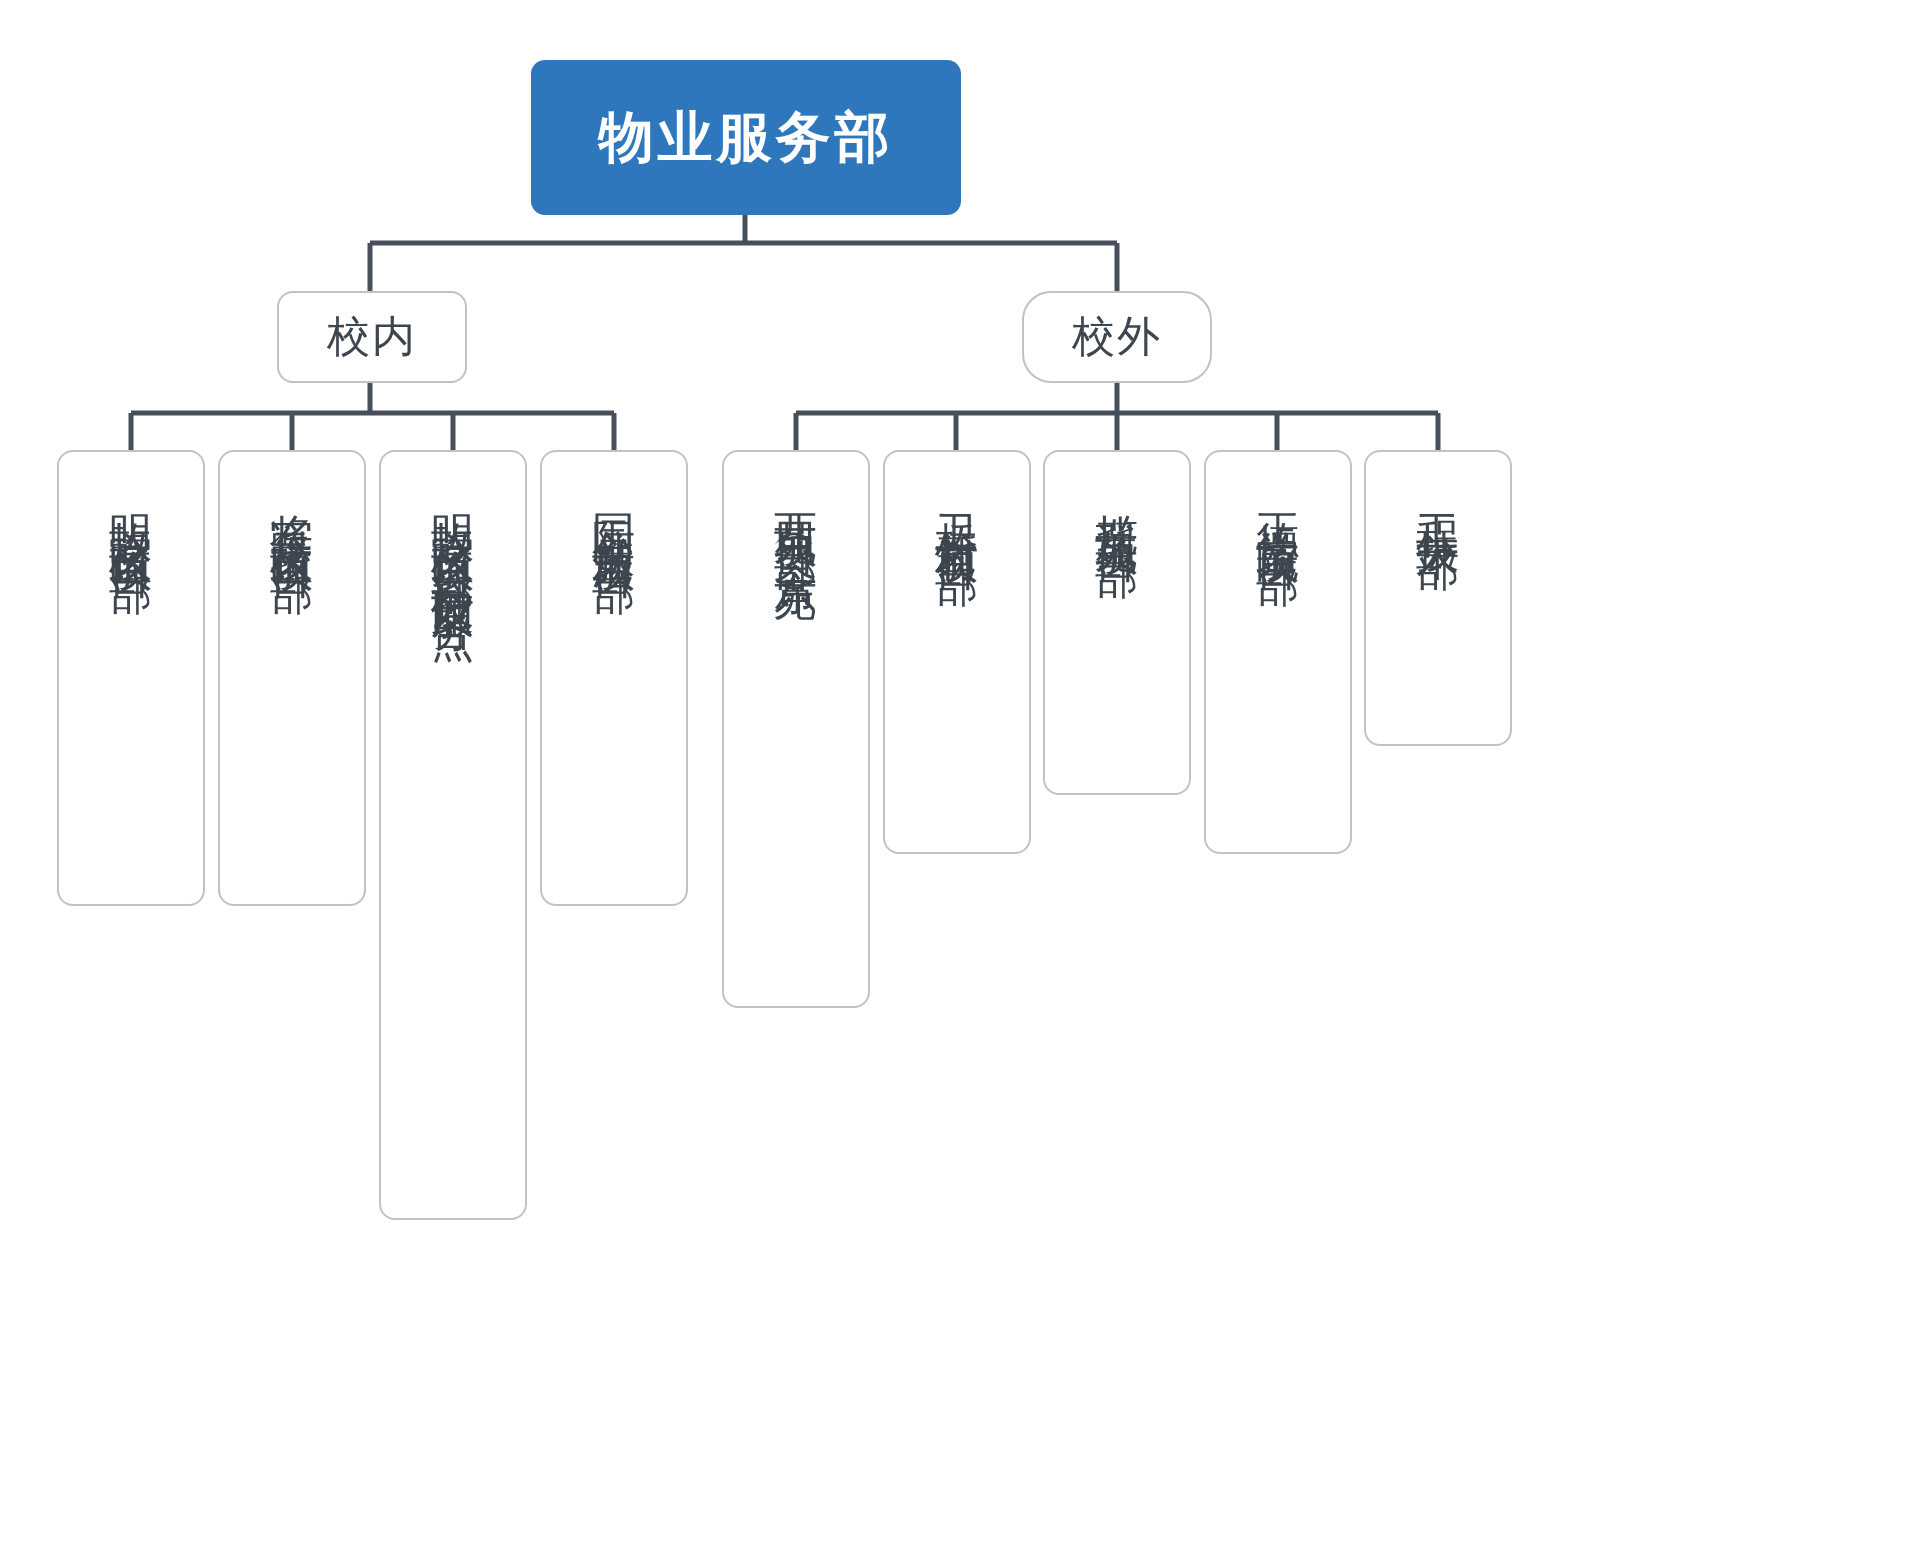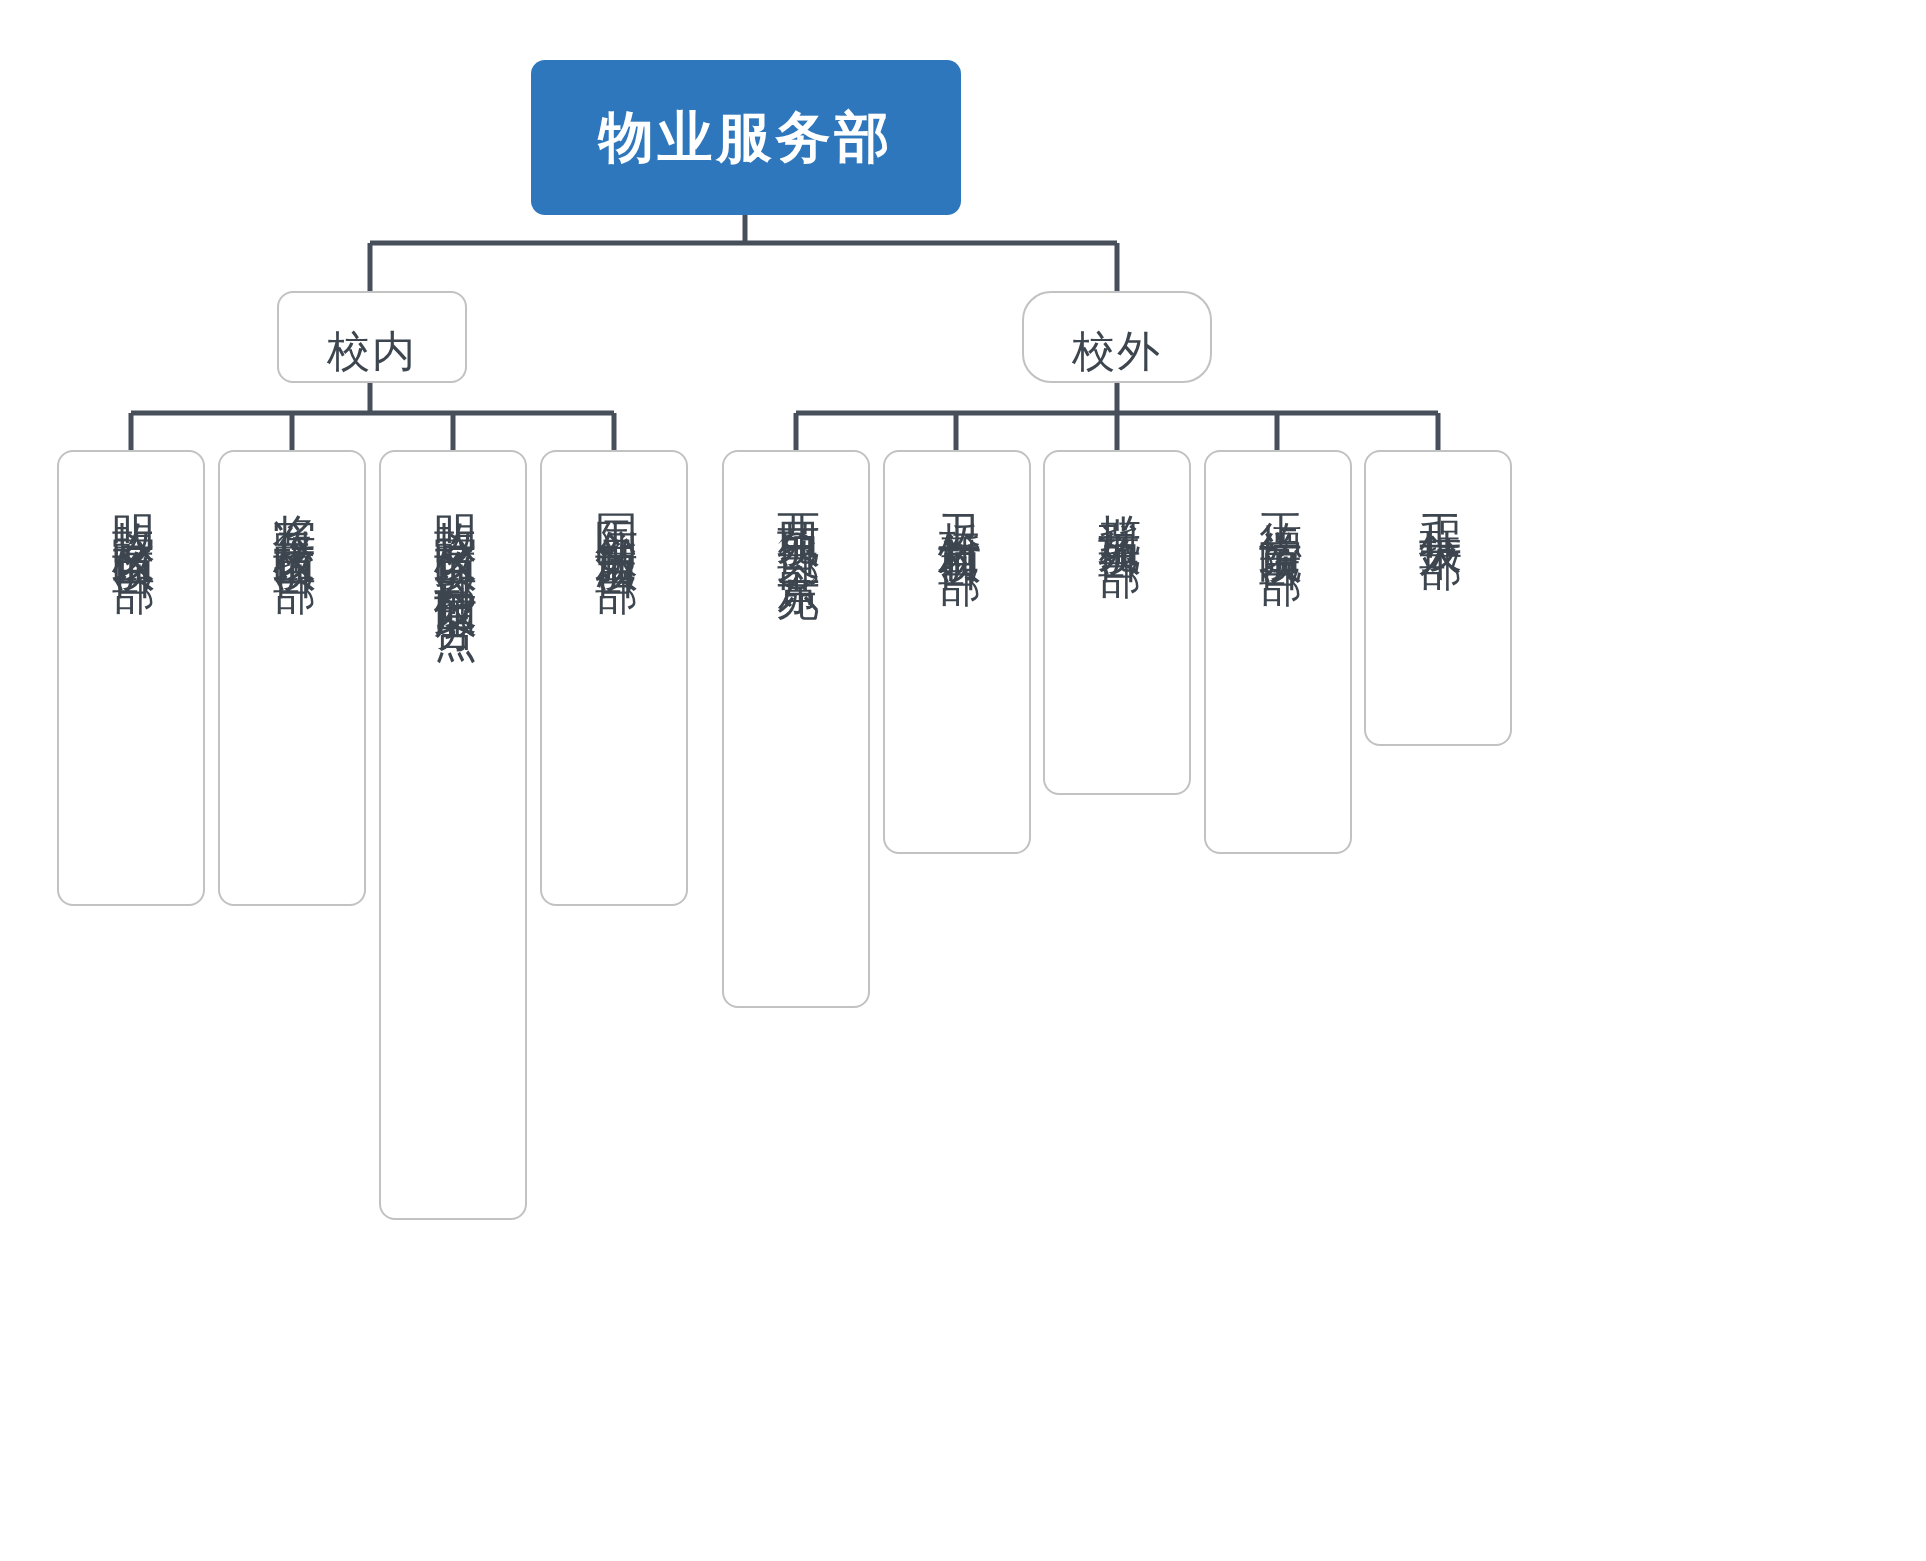--- a/index.html
+++ b/index.html
@@ -11,21 +11,20 @@
     font-family: "Liberation Sans", "DejaVu Sans", sans-serif;
     width: 1926px;
     height: 1561px;
     overflow: hidden;
   }
   #org-chart {
     position: relative;
     width: 1926px;
     height: 1228px;
     background: #ffffff;
-    font-family: Liberation Mono, monospace;
   }
   
   #connectors {
     position: absolute;
     left: 0;
     top: 0;
     width: 1926px;
     height: 1561px;
     pointer-events: none;
   }
@@ -63,21 +62,21 @@
     white-space: nowrap;
   }
   .label-root {
     font-size: 55px;
     font-weight: bold;
     color: #ffffff;
     letter-spacing: 4px;
     white-space: nowrap;
   }
   .lvl2 {
-    align-items: flex-end;
+    align-items: center;
     justify-content: center;
   }
 </style>
 </head>
 <body>
 
 <div id="org-chart">
 
   <svg id="connectors" viewBox="0 0 1926 1561" width="1926" height="1561">
     <g stroke="#464f5a" stroke-width="5" fill="none" stroke-linecap="butt">

